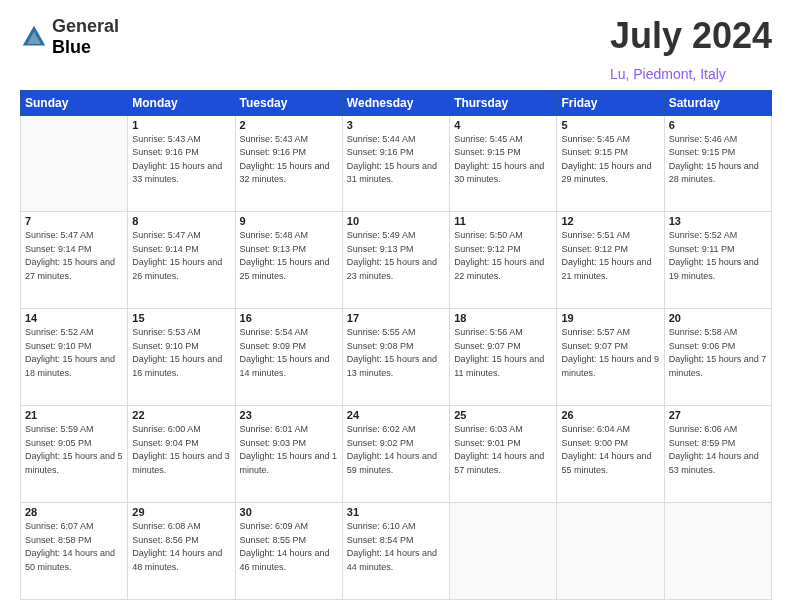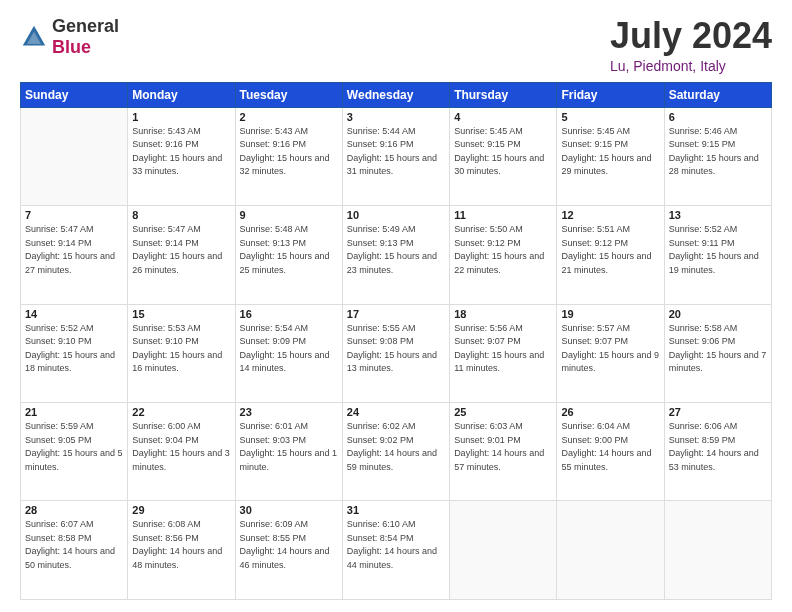--- a/index.html
+++ b/index.html
@@ -29,39 +29,39 @@
       gap: 4px;
     }
     .logo-text-general {
       font-size: 18px;
       font-weight: bold;
       color: #333;
     }
     .logo-text-blue {
       font-size: 18px;
       font-weight: bold;
-      color: #be185d;
+      color: #000000;
     }
     .logo-icon {
       width: 28px;
       height: 28px;
     }
     .title-block {
       text-align: left;
     }
     .title-month {
       font-size: 36px;
       font-weight: bold;
       color: #333;
       line-height: 1.1;
     }
     .title-location {
       font-size: 14px;
-      color: #701a75;
-      margin-top: 2px;
+      color: #8b5cf6;
+      margin-top: 10px;
     }
     .calendar {
       flex: 1;
       border: 1px solid #ccc;
       border-collapse: collapse;
       width: 100%;
       table-layout: fixed;
     }
     .calendar th {
       background: #1d4ed8;

